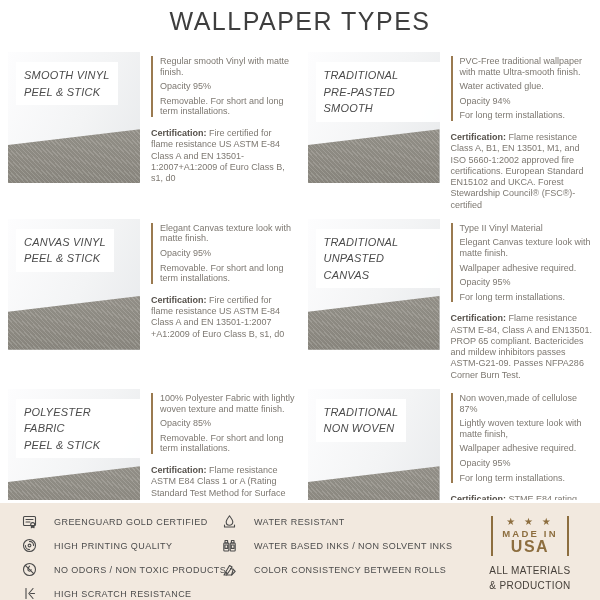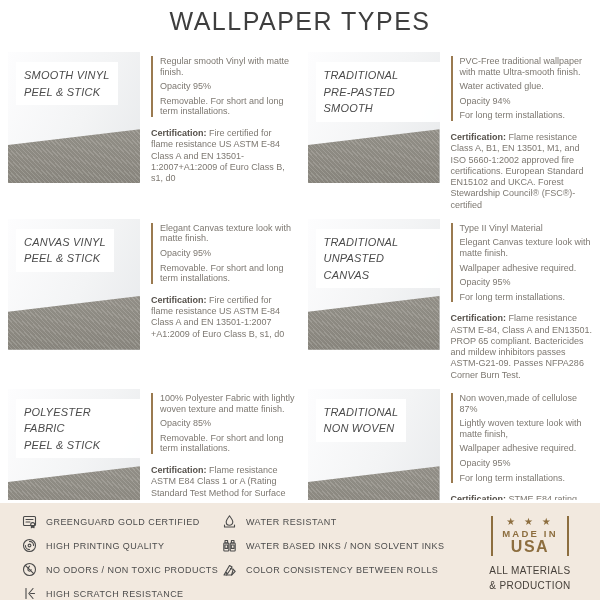--- a/index.html
+++ b/index.html
@@ -49,21 +49,21 @@
   
   .footer{
     position:absolute;left:0;right:0;bottom:0;height:97px;
     background:#f2e9df;
     display:flex;align-items:flex-start;
     padding:11px 14px 0 22px;box-sizing:border-box;
   }
   .badge-col{display:flex;flex-direction:column;}
   .badge-col.left{width:200px;}
   .badge-col.middle{width:252px;text-align:center;}
-  .badge-row{display:flex;align-items:center;gap:9px;height:15px;margin-bottom:9px;}
+  .badge-row{display:flex;align-items:center;gap:17px;height:15px;margin-bottom:9px;}
   .badge-icon{flex:none;width:15px;height:15px;display:block;}
   .badge-icon svg{display:block;width:15px;height:15px;stroke:#4a4a4a;fill:none;stroke-width:1.1;stroke-linecap:round;stroke-linejoin:round;}
   .badge-label{font-size:9px;letter-spacing:.45px;color:#4c4c4c;white-space:nowrap;}
   .usa-wrap{flex:1;display:flex;flex-direction:column;align-items:center;padding-top:2px;}
   .usa-core{
     border-left:2px solid #8d6e3f;border-right:2px solid #8d6e3f;
     padding:1px 9px;text-align:center;color:#8d6e3f;
   }
   .usa-stars{font-size:10px;letter-spacing:3px;line-height:1;}
   .usa-madein{font-size:9.5px;font-weight:bold;letter-spacing:2.2px;line-height:1.2;margin-top:1px;}

